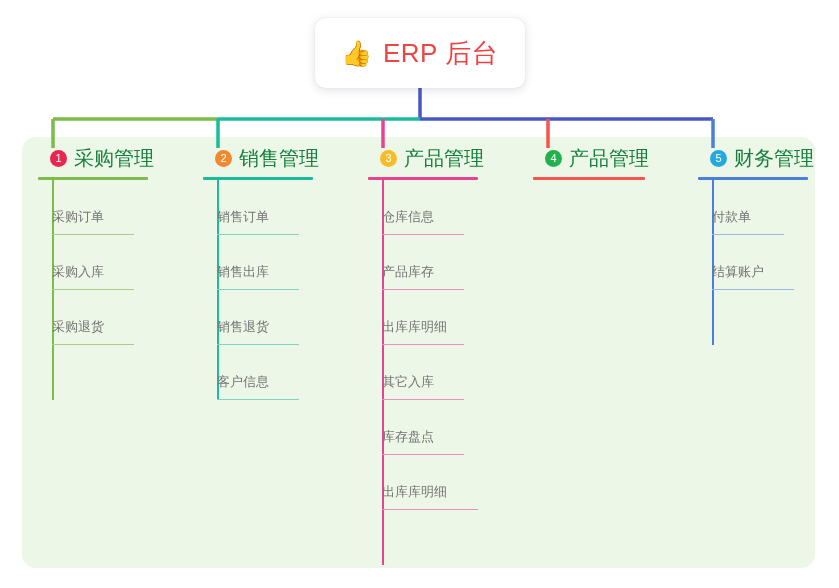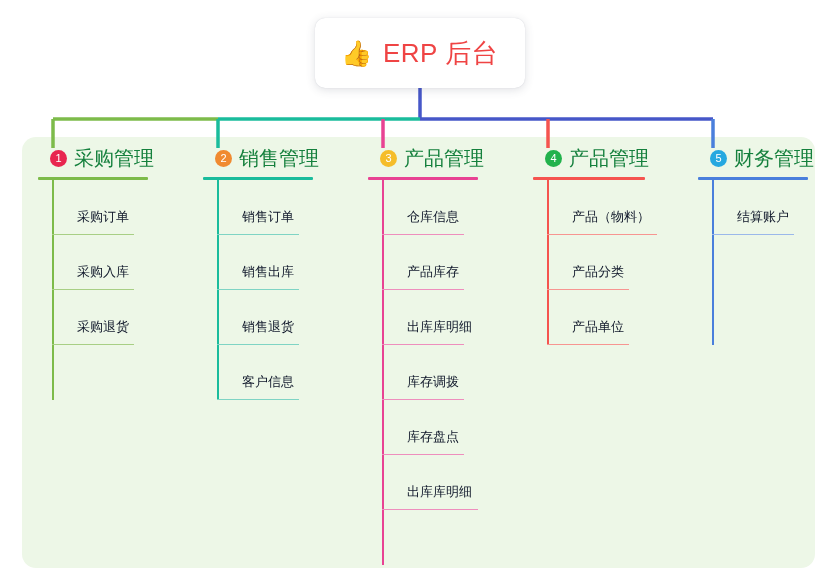--- a/index.html
+++ b/index.html
@@ -117,24 +117,24 @@
     left: 14px;
     top: 0;
     width: 2px;
   }
   .item {
     position: relative;
     height: 55px;
   }
   .item-label {
     position: absolute;
-    left: 39px;
+    left: 14px;
     bottom: 9px;
     font-size: 13px;
-    color: #0f172a;
+    color: #737373;
     white-space: nowrap;
   }
   .item-rule {
     position: absolute;
     left: 14px;
     bottom: 0;
     height: 1.5px;
   }
 </style>
 </head>
@@ -224,64 +224,53 @@
           </div>
           <div class="item">
             <span class="item-label">产品库存</span>
             <div class="item-rule" style="background: rgb(238, 142, 189); width: 82px;"></div>
           </div>
           <div class="item">
             <span class="item-label">出库库明细</span>
             <div class="item-rule" style="background: rgb(238, 142, 189); width: 82px;"></div>
           </div>
           <div class="item">
-            <span class="item-label">库存调拨</span>
+            <span class="item-label">其它入库</span>
             <div class="item-rule" style="background: rgb(238, 142, 189); width: 82px;"></div>
           </div>
           <div class="item">
             <span class="item-label">库存盘点</span>
             <div class="item-rule" style="background: rgb(238, 142, 189); width: 82px;"></div>
           </div>
           <div class="item">
             <span class="item-label">出库库明细</span>
             <div class="item-rule" style="background: rgb(238, 142, 189); width: 96px;"></div>
           </div>
         </div>
       </div>
       <div class="column" style="left: 533px; width: 112px;">
         <div class="col-head">
           <span class="badge" style="background: rgb(34, 178, 76);">4</span>
           <span class="col-title">产品管理</span>
         </div>
         <div class="head-rule" style="background: rgb(245, 84, 79); width: 112px;"></div>
-        <div class="items">
-          <div class="spine" style="background: rgb(245, 84, 79); height: 165px;"></div>
-          <div class="item">
-            <span class="item-label">产品（物料）</span>
-            <div class="item-rule" style="background: rgb(247, 149, 145); width: 110px;"></div>
-          </div>
-          <div class="item">
-            <span class="item-label">产品分类</span>
-            <div class="item-rule" style="background: rgb(247, 149, 145); width: 82px;"></div>
-          </div>
-          <div class="item">
-            <span class="item-label">产品单位</span>
-            <div class="item-rule" style="background: rgb(247, 149, 145); width: 82px;"></div>
-          </div>
-        </div>
       </div>
       <div class="column" style="left: 698px; width: 110px;">
         <div class="col-head">
           <span class="badge" style="background: rgb(37, 168, 224);">5</span>
           <span class="col-title">财务管理</span>
         </div>
         <div class="head-rule" style="background: rgb(74, 127, 220); width: 110px;"></div>
         <div class="items">
           <div class="spine" style="background: rgb(74, 127, 220); height: 165px;"></div>
           <div class="item">
+            <span class="item-label">付款单</span>
+            <div class="item-rule" style="background: rgb(155, 184, 234); width: 72px;"></div>
+          </div>
+          <div class="item">
             <span class="item-label">结算账户</span>
             <div class="item-rule" style="background: rgb(155, 184, 234); width: 82px;"></div>
           </div>
         </div>
       </div>
     </div>
 
 </div>
 
 </body></html>

